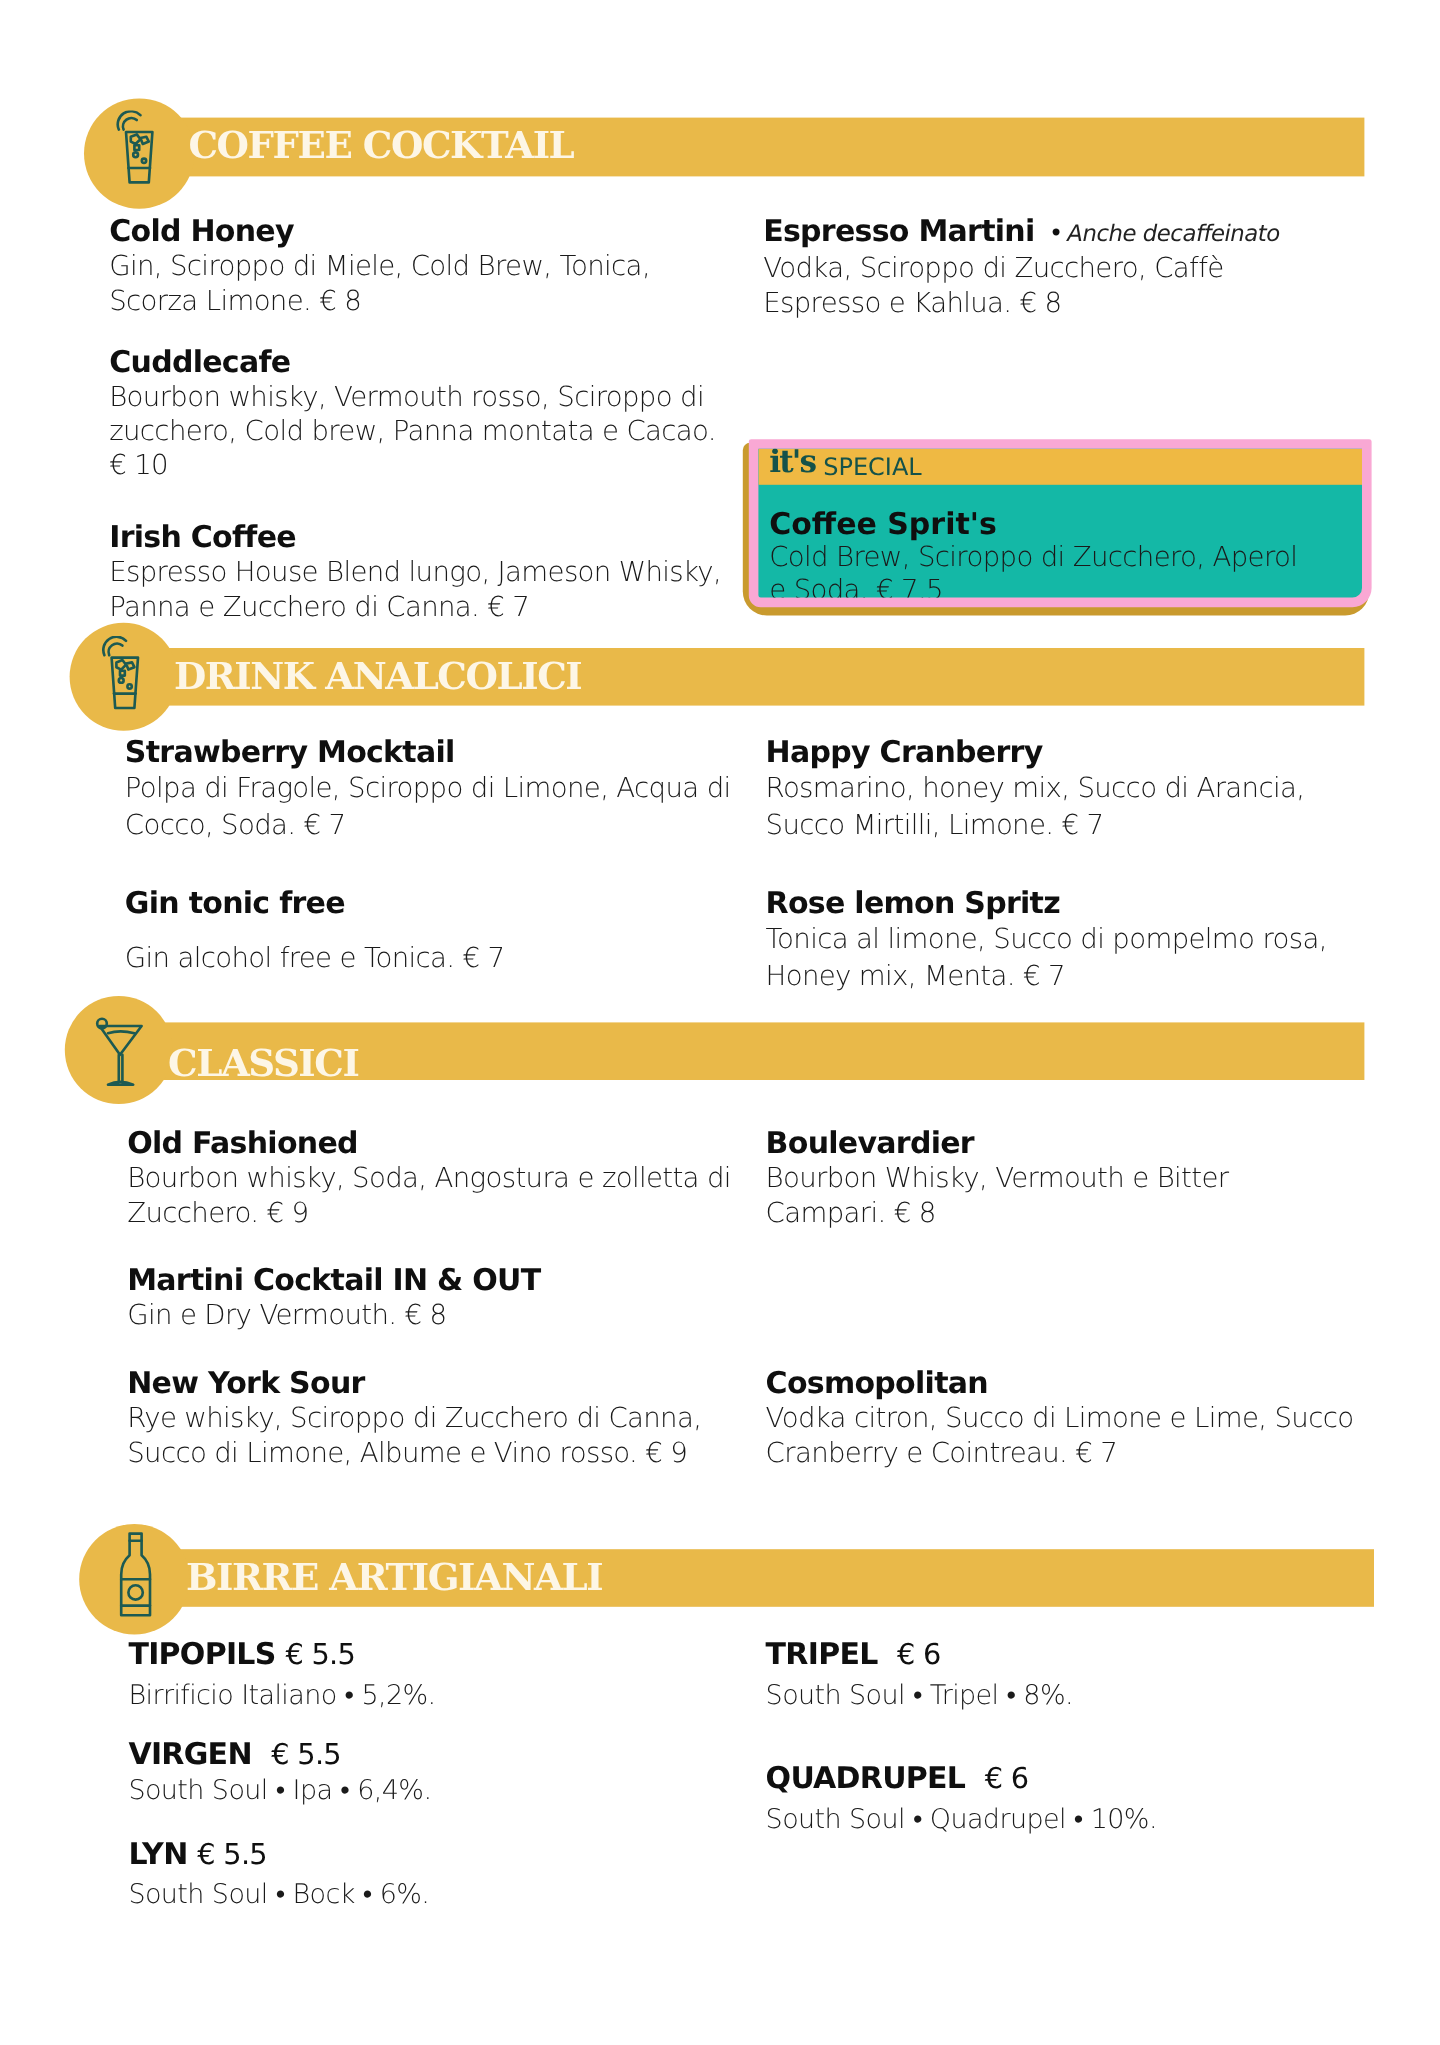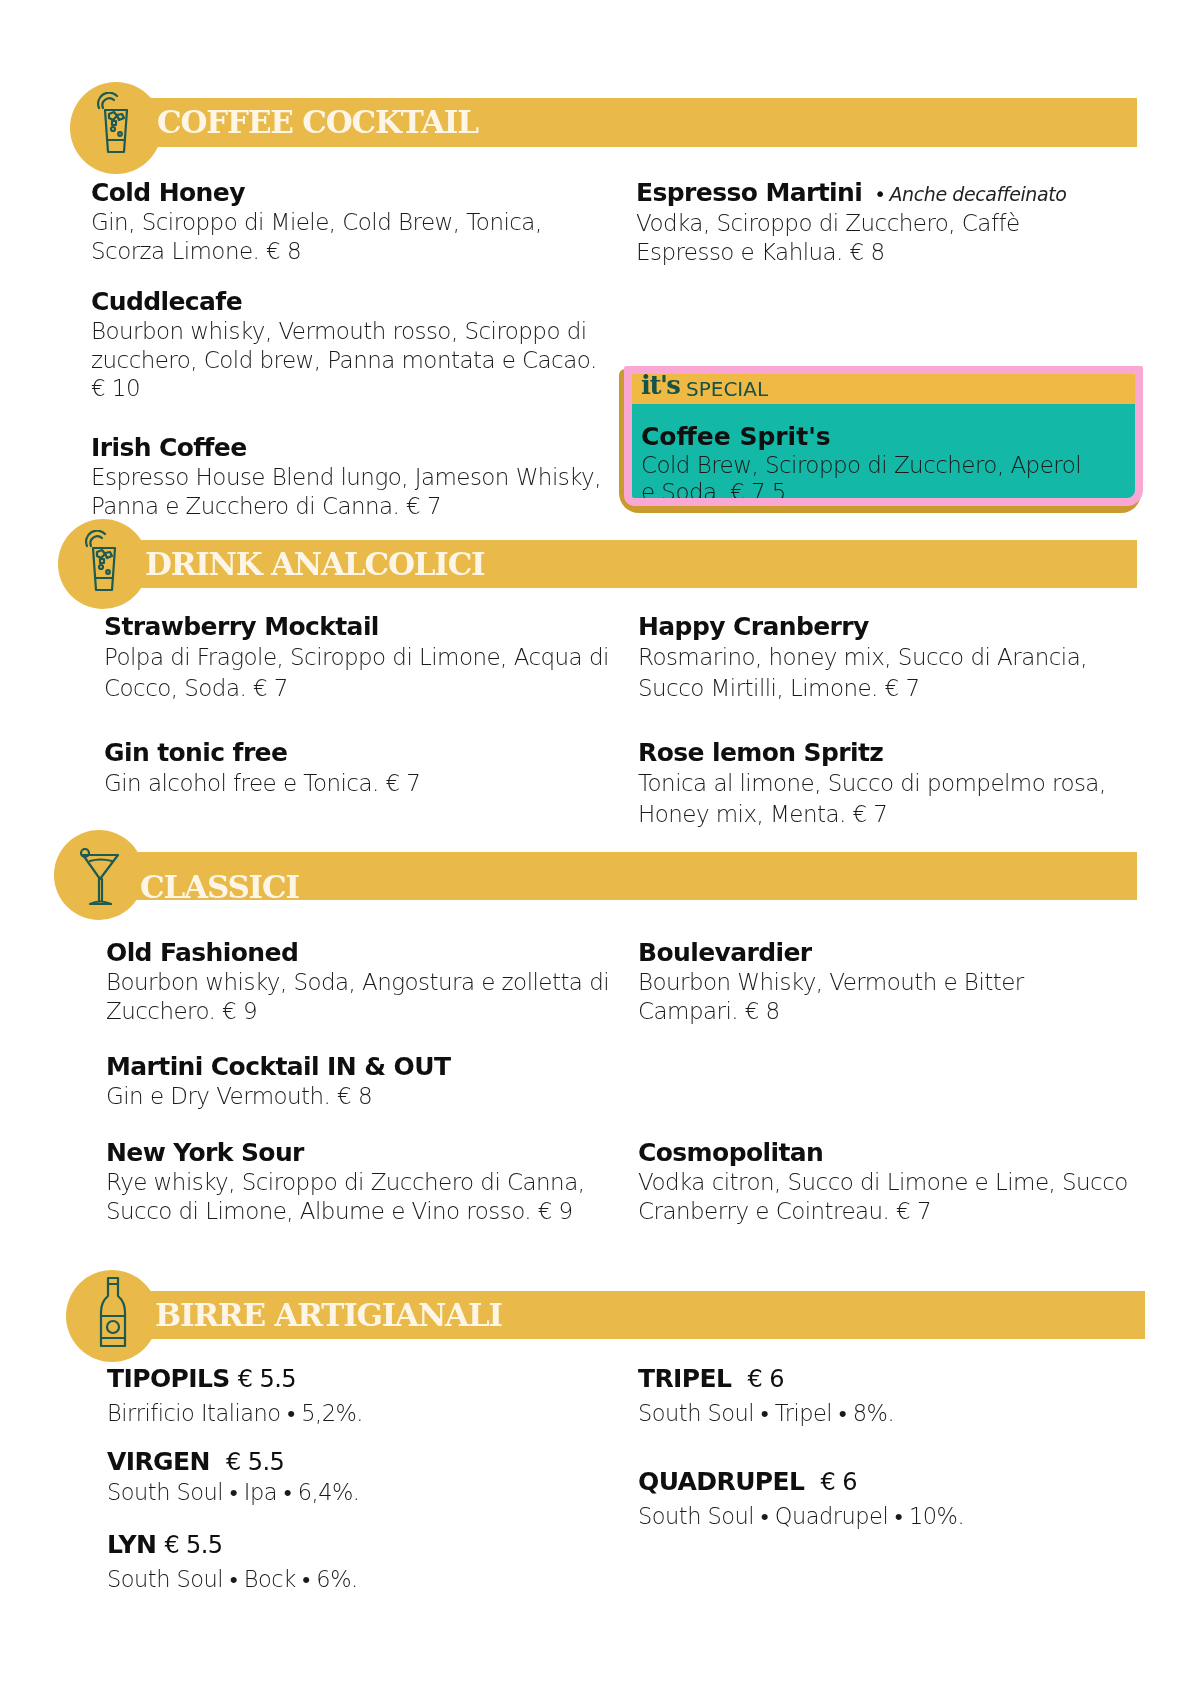--- a/index.html
+++ b/index.html
@@ -134,21 +134,21 @@
     <div class="item-desc" style="line-height:31px;">Polpa di Fragole, Sciroppo di Limone, Acqua di Cocco, Soda. € 7</div>
   </div>
 
   <div class="item" style="left:638px; top:612px; width:480px;">
     <div class="item-name">Happy Cranberry</div>
     <div class="item-desc" style="line-height:31px;">Rosmarino, honey mix, Succo di Arancia, Succo Mirtilli, Limone. € 7</div>
   </div>
 
   <div class="item" style="left:104px; top:738px; width:520px;">
     <div class="item-name">Gin tonic free</div>
-    <div class="item-desc" style="line-height:31px;">Gin alcohol free e Tonica. € 7</div>
+    <div class="item-desc" style="line-height:31px;margin-top:16px;">Gin alcohol free e Tonica. € 7</div>
   </div>
 
   <div class="item" style="left:638px; top:738px; width:500px;">
     <div class="item-name">Rose lemon Spritz</div>
     <div class="item-desc" style="line-height:31px;">Tonica al limone, Succo di pompelmo rosa, Honey mix, Menta. € 7</div>
   </div>
 </div>
 
 <div>
   <div class="section-banner" style="left:99px; top:852px; width:1038px; height:48px;"></div>

